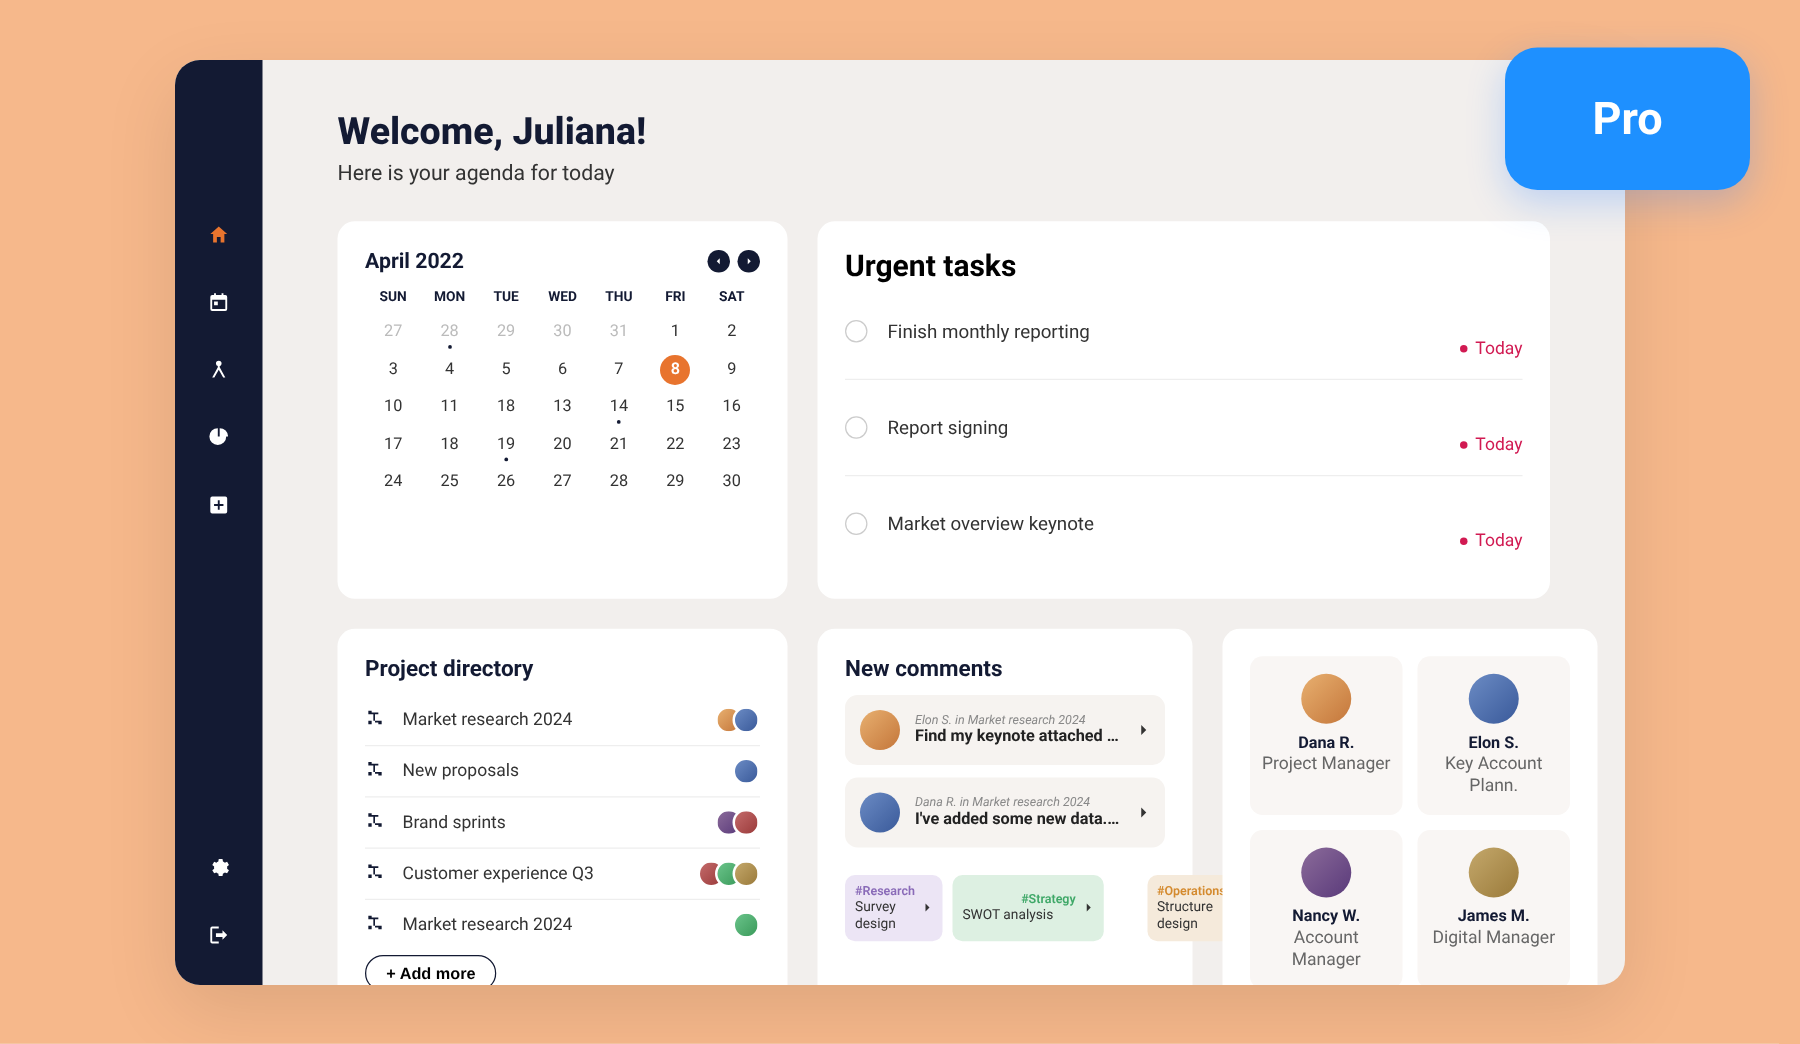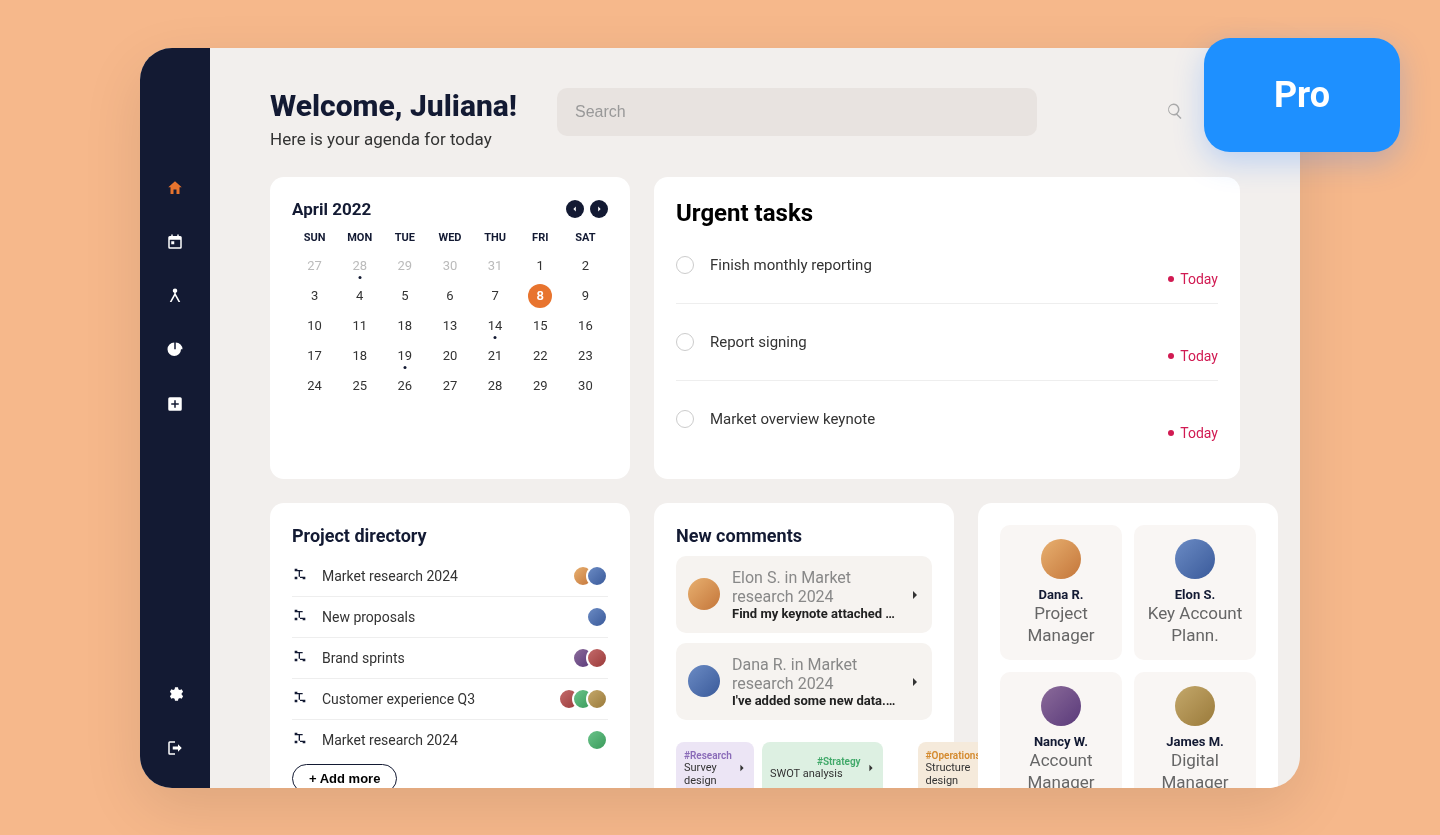--- a/index.html
+++ b/index.html
@@ -10,21 +10,21 @@
   height: 835px;
   overflow: hidden;
   display: flex;
   align-items: center;
   justify-content: center;
 }
 .app-window {
   width: 1160px;
   height: 740px;
   background: #f2efed;
-  border-radius: 32px;
+  border-radius: 20px;
   overflow: hidden;
   display: flex;
   box-shadow: 0 20px 60px rgba(0,0,0,0.1);
 }
 .sidebar {
   width: 70px;
   background: #131a33;
   display: flex;
   flex-direction: column;
   align-items: center;
@@ -91,40 +91,40 @@
 .pr-name { flex:1; font-size:14px; color:#333; }
 .avatars { display:flex; }
 .av { width:22px;height:22px;border-radius:50%;border:2px solid #fff;margin-left:-8px;display:flex;align-items:center;justify-content:center;}
 .av:first-child { margin-left:0;}
 .add-more { margin-top:4px;border:1.5px solid #131a33;border-radius:18px;padding:6px 16px;font-size:13px;background:transparent;cursor:pointer;font-weight:700;}
 
 
 .comm-item { background:#f6f3f0;border-radius:10px;padding:12px;display:flex;align-items:center;gap:12px;margin-bottom:10px;cursor:pointer;}
 .comm-av { width:32px;height:32px;border-radius:50%;flex-shrink:0;}
 .comm-body { flex:1; min-width:0;}
-.comm-meta { font-size:16px;color:#888;}
+.comm-meta { font-size:10px;color:#888;font-style:italic;}
 .comm-text { font-size:13px;font-weight:700;color:#222;white-space:nowrap;overflow:hidden;text-overflow:ellipsis;}
 .comm-chev svg { width:10px;height:10px;fill:#333;}
 
 .chips { display:flex; gap:8px; margin-top:22px;}
 .chip { flex:1;border-radius:8px;padding:8px 8px;display:flex;align-items:center;gap:6px;cursor:pointer;}
 .chip-body { flex:1;}
 .chip-tag { font-size:10px;font-weight:600;}
 .chip-label { font-size:11px;color:#333;line-height:1.2;}
 .chip svg { width:8px;height:8px;fill:#333;flex-shrink:0;}
 .chip.purple { background:#ece5f5;} .chip.purple .chip-tag{color:#8a6bb8;}
 .chip.green { background:#ddf0e2;} .chip.green .chip-tag{color:#3fa868;margin-left:47px;}
 .chip.orange { background:#f5eadb;margin-left:27px;} .chip.orange .chip-tag{color:#d48a2e;}
 
 
 .team-grid { display:grid;grid-template-columns:1fr 1fr;gap:12px;}
 .tm { background:#f9f6f4;border-radius:10px;padding:14px 8px;text-align:center;cursor:pointer;}
 .tm-av{width:40px;height:40px;border-radius:50%;margin:0 auto 8px;}
 .tm-name { font-size:13px;font-weight:700;color:#131a33;}
-.tm-role { font-size:17px;color:#666;line-height:1.3;text-align:center;}
+.tm-role { font-size:14px;color:#666;line-height:1.3;text-align:center;}
 
 
 .pro-badge {
   position: absolute;
   top: 38px; right: 40px;
   width: 196px; height: 114px;
   background: #1e90ff;
   border-radius: 26px;
   display:flex;align-items:center;justify-content:center;
   color:#fff;font-size:36px;font-weight:700;
@@ -184,26 +184,20 @@
         </div>
     </div>
   </div>
 
   <div class="main">
     <div class="header-row">
       <div class="welcome">
         <h1>Welcome, Juliana!</h1>
         <p>Here is your agenda for today</p>
       </div>
-      <div class="search-wrap">
-        <input class="search" placeholder="Search" style="">
-        <span class="search-icon"><svg viewBox="0 0 24 24">
-              <path d="M10 2a8 8 0 015.3 13.9l5.4 5.4-1.4 1.4-5.4-5.4A8 8 0 1110 2zm0 2a6 6 0 100 12 6 6 0 000-12z"></path>
-            </svg></span>
-      </div>
     </div>
 
     <div class="grid">
       <div class="card">
         <div class="cal-head">
           <div class="title">April 2022</div>
           <div class="cal-nav">
             <div class="cal-nav-btn">
                 <svg viewBox="0 0 10 10">
                   <path d="M6 2L3 5l3 3z"></path>

